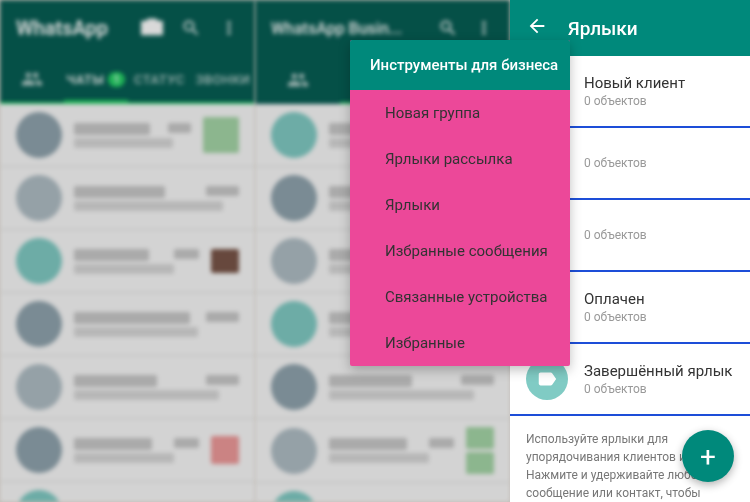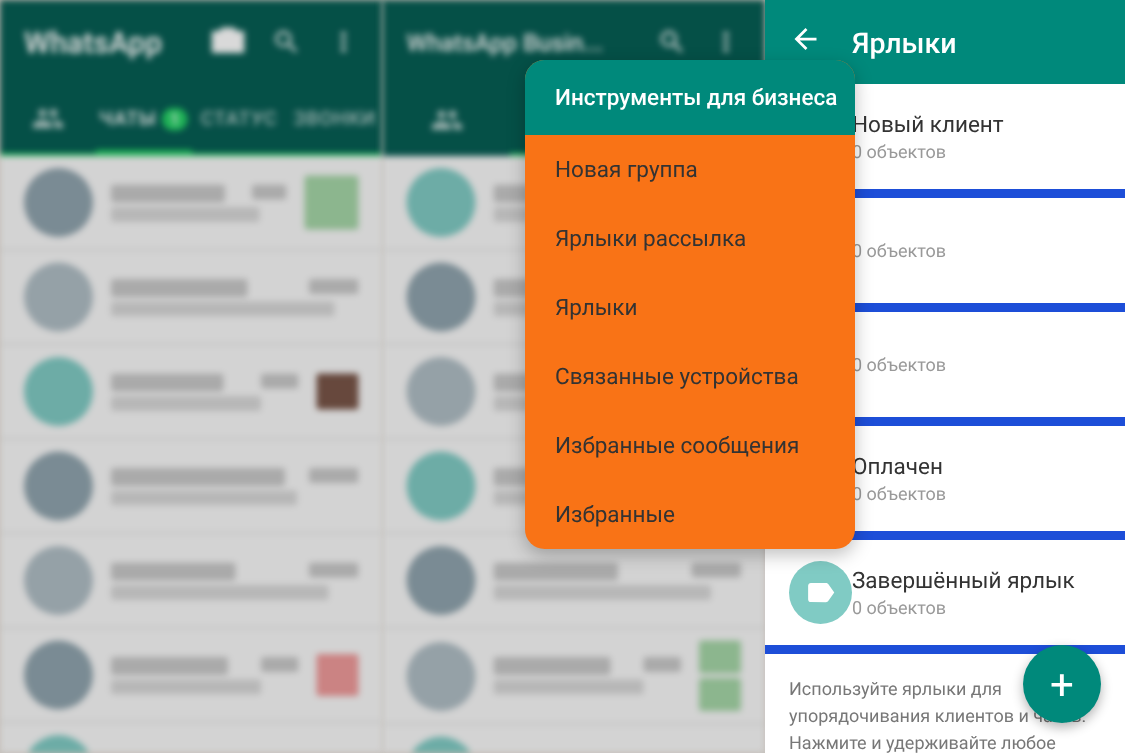--- a/index.html
+++ b/index.html
@@ -209,29 +209,29 @@
       color: white;
       border-bottom: 2px solid #25d366;
     }
 
     
     .dropdown-menu {
       position: absolute;
       left: 350px;
       top: 40px;
       width: 220px;
-      background: #f97316;
-      border-radius: 13px;
+      background: #ec4899;
+      border-radius: 2px;
       box-shadow: 0 4px 12px rgba(0,0,0,0.25);
       z-index: 100;
       overflow: hidden;
     }
 
     .dropdown-item {
-      padding: 14px 20px;
+      padding: 14px 35px;
       font-size: 15px;
       color: #333;
       cursor: pointer;
       white-space: nowrap;
     }
 
     .dropdown-item:first-child {
       background: #00897b;
       color: white;
       font-weight: 500;
@@ -273,21 +273,22 @@
     .labels-list {
       flex: 1;
       background: white;
       overflow-y: auto;
     }
 
     .label-item {
       display: flex;
       align-items: center;
       padding: 14px 16px;
-      border-bottom: 6px solid #1d4ed8;
+      gap: 16px;
+      border-bottom: 2px solid #1d4ed8;
     }
 
     .label-icon {
       width: 42px;
       height: 42px;
       border-radius: 50%;
       display: flex;
       align-items: center;
       justify-content: center;
       flex-shrink: 0;
@@ -599,22 +600,22 @@
   </div>
 </div>
 
 <div class="overlay"></div>
 
 <div class="dropdown-menu">
   <div class="dropdown-item">Инструменты для бизнеса</div>
   <div class="dropdown-item">Новая группа</div>
   <div class="dropdown-item">Ярлыки рассылка</div>
   <div class="dropdown-item">Ярлыки</div>
+  <div class="dropdown-item">Избранные сообщения</div>
   <div class="dropdown-item">Связанные устройства</div>
-  <div class="dropdown-item">Избранные сообщения</div>
   <div class="dropdown-item">Избранные</div>
 </div>
 
 <div class="right-panel">
   <div class="right-header">
     <span class="back-btn">
       <svg width="22" height="22" viewBox="0 0 24 24" fill="white">
           <path d="M20 11H7.83l5.59-5.59L12 4l-8 8 8 8 1.41-1.41L7.83 13H20v-2z"></path>
         </svg>
     </span>

